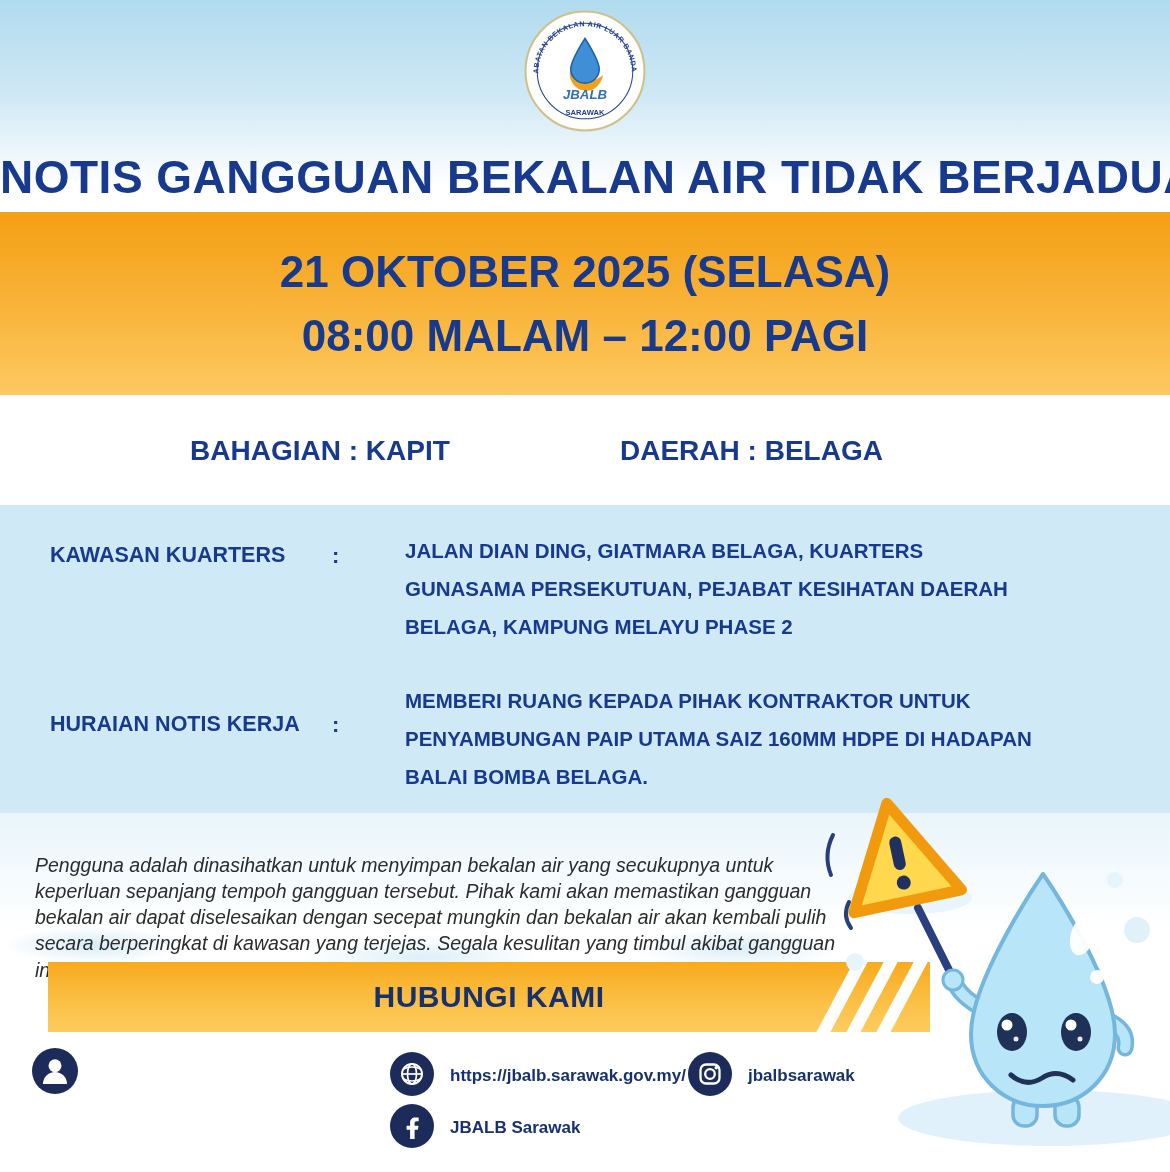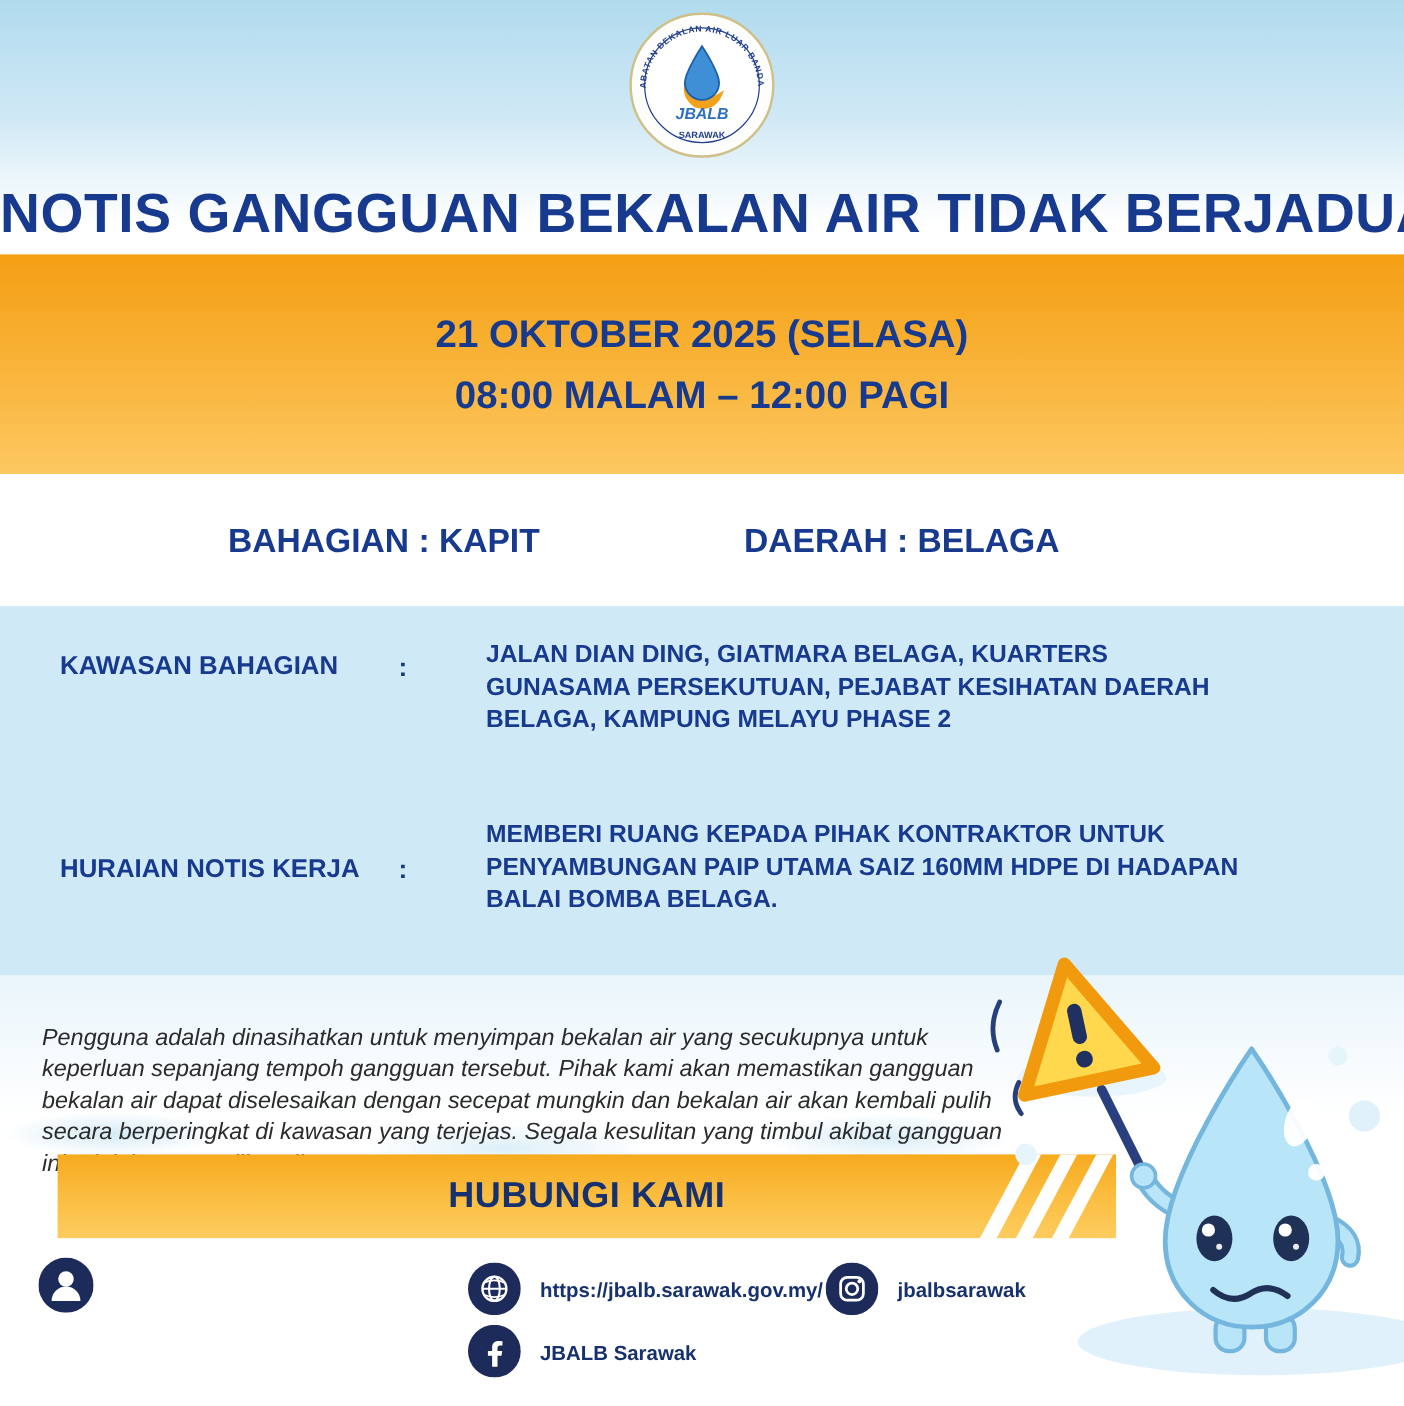--- a/index.html
+++ b/index.html
@@ -17,33 +17,33 @@
   .title {
     position:absolute; top:150px; left:0; width:1170px; text-align:center;
     font-size:46px; font-weight:bold; color:#173a8e; letter-spacing:0.5px; white-space:nowrap;
   }
 
   
   .date-banner {
     position:absolute; top:212px; left:0; width:1170px; height:183px;
     background:linear-gradient(180deg,#f49f14 0%, #f9b53c 55%, #fdc861 100%);
     display:flex; flex-direction:column; align-items:center; justify-content:center; gap:14px;
-    color:#173a8e; font-weight:bold; font-size:32px;
+    color:#173a8e; font-weight:bold; font-size:44px;
   }
 
   
   .region-row { position:absolute; top:395px; left:0; width:1041px; height:110px; background:#ffffff; }
   .region-row .bahagian { position:absolute; left:190px; top:40px; font-size:28px; font-weight:bold; color:#173a8e; }
   .region-row .daerah   { position:absolute; left:620px; top:40px; font-size:28px; font-weight:bold; color:#173a8e; }
 
   
   .blue-section { position:absolute; top:505px; left:0; width:1170px; height:308px; background:#cfe9f7; }
   .detail-label { position:absolute; left:50px;  font-size:21.5px; font-weight:bold; color:#173a8e; white-space:nowrap; }
   .detail-colon { position:absolute; left:332px; font-size:22px; font-weight:bold; color:#173a8e; }
-  .detail-value { position:absolute; left:405px; width:628px; font-size:20.5px; font-weight:bold; color:#173a8e; line-height:27px; }
+  .detail-value { position:absolute; left:405px; width:628px; font-size:20.5px; font-weight:bold; color:#173a8e; line-height:38px; }
   .row1-label { top:38px; } .row1-colon { top:38px; } .row1-value { top:27px; }
   .row2-label { top:207px; } .row2-colon { top:207px; } .row2-value { top:177px; }
 
   
   .splash-band {
     position:absolute; top:813px; left:0; width:1170px; height:150px;
     background:
       radial-gradient(ellipse 130px 26px at 8% 88%, rgba(180,219,240,.55), transparent 70%),
       radial-gradient(ellipse 170px 30px at 36% 96%, rgba(180,219,240,.45), transparent 70%),
       radial-gradient(ellipse 150px 28px at 63% 90%, rgba(180,219,240,.5), transparent 70%),
@@ -112,21 +112,21 @@
     <div>21 OKTOBER 2025 (SELASA)</div>
     <div>08:00 MALAM – 12:00 PAGI</div>
   </div>
 
   <div class="region-row">
     <span class="bahagian">BAHAGIAN : KAPIT</span>
     <span class="daerah">DAERAH : BELAGA</span>
   </div>
 
   <div class="blue-section">
-    <div class="detail-label row1-label">KAWASAN BAHAGIAN</div>
+    <div class="detail-label row1-label">KAWASAN KUARTERS</div>
     <div class="detail-colon row1-colon">:</div>
     <div class="detail-value row1-value">JALAN DIAN DING, GIATMARA BELAGA, KUARTERS GUNASAMA PERSEKUTUAN, PEJABAT KESIHATAN DAERAH BELAGA, KAMPUNG MELAYU PHASE 2</div>
 
     <div class="detail-label row2-label">HURAIAN NOTIS KERJA</div>
     <div class="detail-colon row2-colon">:</div>
     <div class="detail-value row2-value">MEMBERI RUANG KEPADA PIHAK KONTRAKTOR UNTUK PENYAMBUNGAN PAIP UTAMA SAIZ 160MM HDPE DI HADAPAN BALAI BOMBA BELAGA.</div>
   </div>
 
   <div class="splash-band"></div>
   <p class="advisory">Pengguna adalah dinasihatkan untuk menyimpan bekalan air yang secukupnya untuk keperluan sepanjang tempoh gangguan tersebut. Pihak kami akan memastikan gangguan bekalan air dapat diselesaikan dengan secepat mungkin dan bekalan air akan kembali pulih secara berperingkat di kawasan yang terjejas. Segala kesulitan yang timbul akibat gangguan ini adalah sangat dikesali.</p>

